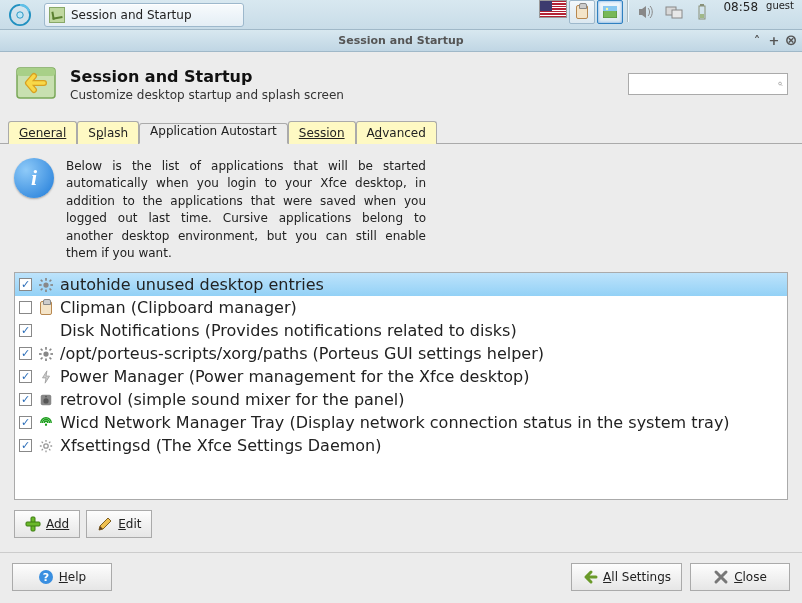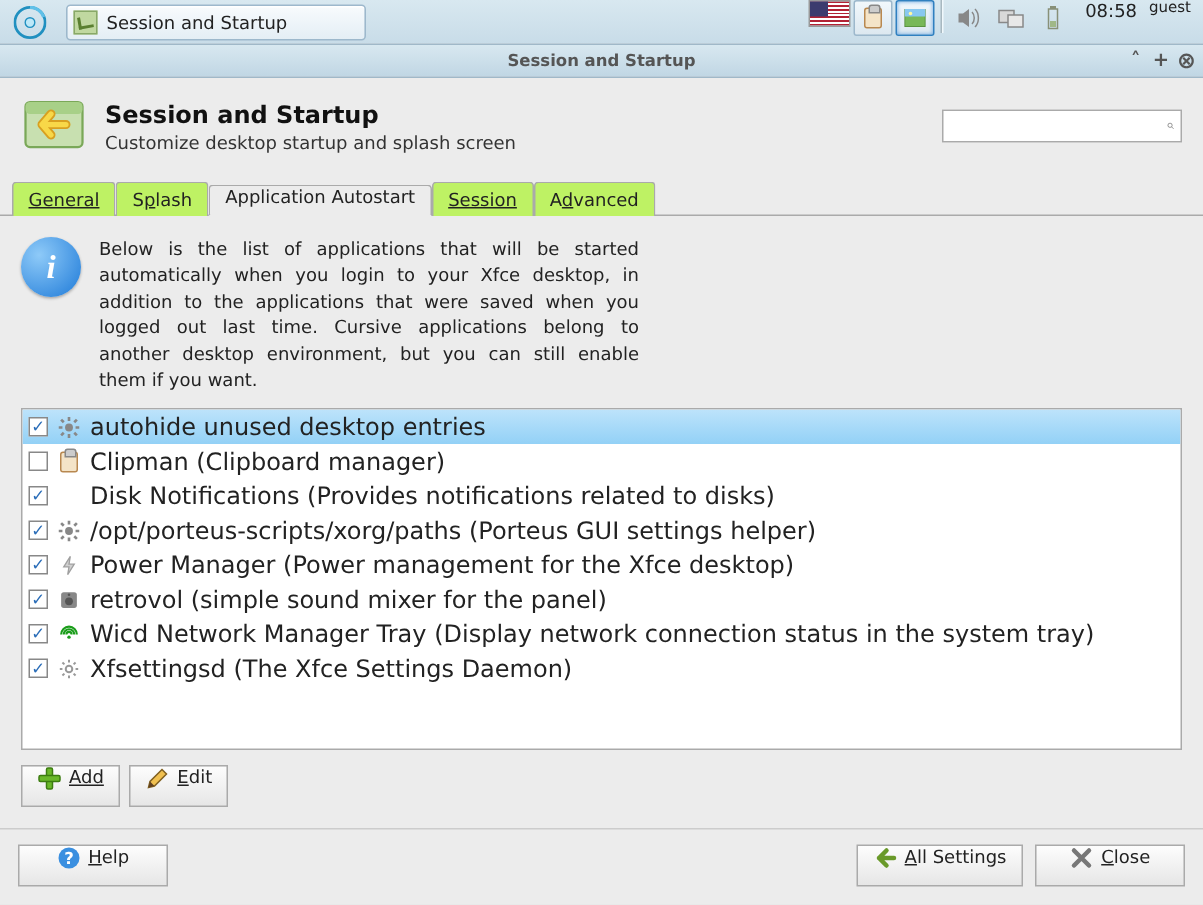--- a/index.html
+++ b/index.html
@@ -31,39 +31,39 @@
   .window { background:#ececec; height: calc(603px - 30px - 22px); padding:0; display:flex; flex-direction:column;}
   .header { display:flex; align-items:center; padding:10px 14px 8px 14px; gap:12px;}
   .header-icon{width:44px;height:44px;display:flex;align-items:center;justify-content:center;}
   .header-text h1{font-size:16px;font-weight:bold;color:#111;}
   .header-text p{font-size:12px;color:#333;margin-top:2px;}
   .search-box{margin-left:auto; width:160px; height:22px; border:1px solid #aaa; background:#fff; display:flex; align-items:center; padding:0 4px;}
   .search-box input{flex:1;border:none;outline:none;font-size:11px;background:transparent;}
   .search-box svg{width:14px;height:14px;}
   
   .tabs{display:flex;align-items:flex-end;padding:0 8px;height:26px;border-bottom:1px solid #aaa; margin-top:4px;}
-  .tab{padding:4px 10px 4px 10px;font-size:12px;color:#222;border:1px solid #aaa;border-bottom:none;background:#bef264;margin-right:0px;border-radius:3px 3px 0 0;position:relative;top:1px;cursor:pointer;}
+  .tab{padding:4px 10px 4px 10px;font-size:12px;color:#222;border:1px solid #aaa;border-bottom:none;background:#fef9c3;margin-right:0px;border-radius:3px 3px 0 0;position:relative;top:1px;cursor:pointer;}
   .tab .ul{text-decoration:underline;}
   .tab.active{background:#ececec;border-bottom:1px solid #ececec;top:1px;z-index:2;padding-top:0;padding-bottom:5px;}
   
   .tab-body{flex:1;padding:14px 14px 6px 14px;display:flex;flex-direction:column;min-height:0;}
   .info-row{display:flex;gap:12px;align-items:flex-start;margin-bottom:10px;}
   .info-icon{width:40px;height:40px;border-radius:50%;background:radial-gradient(circle at 30% 30%, #8ecaf8, #1e7ad8);display:flex;align-items:center;justify-content:center;flex-shrink:0; box-shadow:0 1px 2px rgba(0,0,0,.3);}
   .info-icon span{color:#fff;font-family:Georgia,serif;font-style:italic;font-weight:bold;font-size:22px;}
   .info-text{font-size:12px;color:#222;text-align:justify;line-height:1.45; max-width:360px;}
   
   .list{flex:1;border:1px solid #aaa;background:#fff;overflow:auto;min-height:0;}
   .row{display:flex;align-items:center;height:23px;padding:0 4px;font-size:16px;color:#222;gap:6px;}
   .row.sel{background:linear-gradient(to bottom,#bde3fb,#93d1f6);}
   .chk{width:13px;height:13px;border:1px solid #888;background:#fff;display:flex;align-items:center;justify-content:center;flex-shrink:0;}
   .chk.on::after{content:"✓";font-size:11px;color:#2a6db8;line-height:1;font-weight:bold;}
   .app-ico{width:16px;height:16px;flex-shrink:0;display:flex;align-items:center;justify-content:center;}
   
   .action-row{display:flex;gap:6px;padding:10px 0 4px 0;}
-  .btn{height:28px;padding:0 10px;border:1px solid #aaa;background:linear-gradient(to bottom,#fdfdfd,#e6e6e6);border-radius:0;display:flex;align-items:flex-start;gap:5px;font-size:12px;color:#222;cursor:pointer;}
+  .btn{height:28px;padding:0 10px;border:1px solid #aaa;background:linear-gradient(to bottom,#fdfdfd,#e6e6e6);border-radius:0;display:flex;align-items:center;gap:5px;font-size:12px;color:#222;cursor:pointer;}
   .btn .ul{text-decoration:underline;}
   .btn svg,.btn .bi{width:16px;height:16px;}
   
   .footer{display:flex;padding:10px 12px 12px 12px;gap:8px;border-top:1px solid #ccc;margin-top:4px;}
   .footer .spacer{flex:1;}
   .footer .btn{min-width:100px;justify-content:center;}
   
   
   .ico-gear{width:14px;height:14px;}
   .ico-clip{width:12px;height:14px;border:1px solid #b88850;border-radius:2px;background:#f4e4c8;position:relative;}

